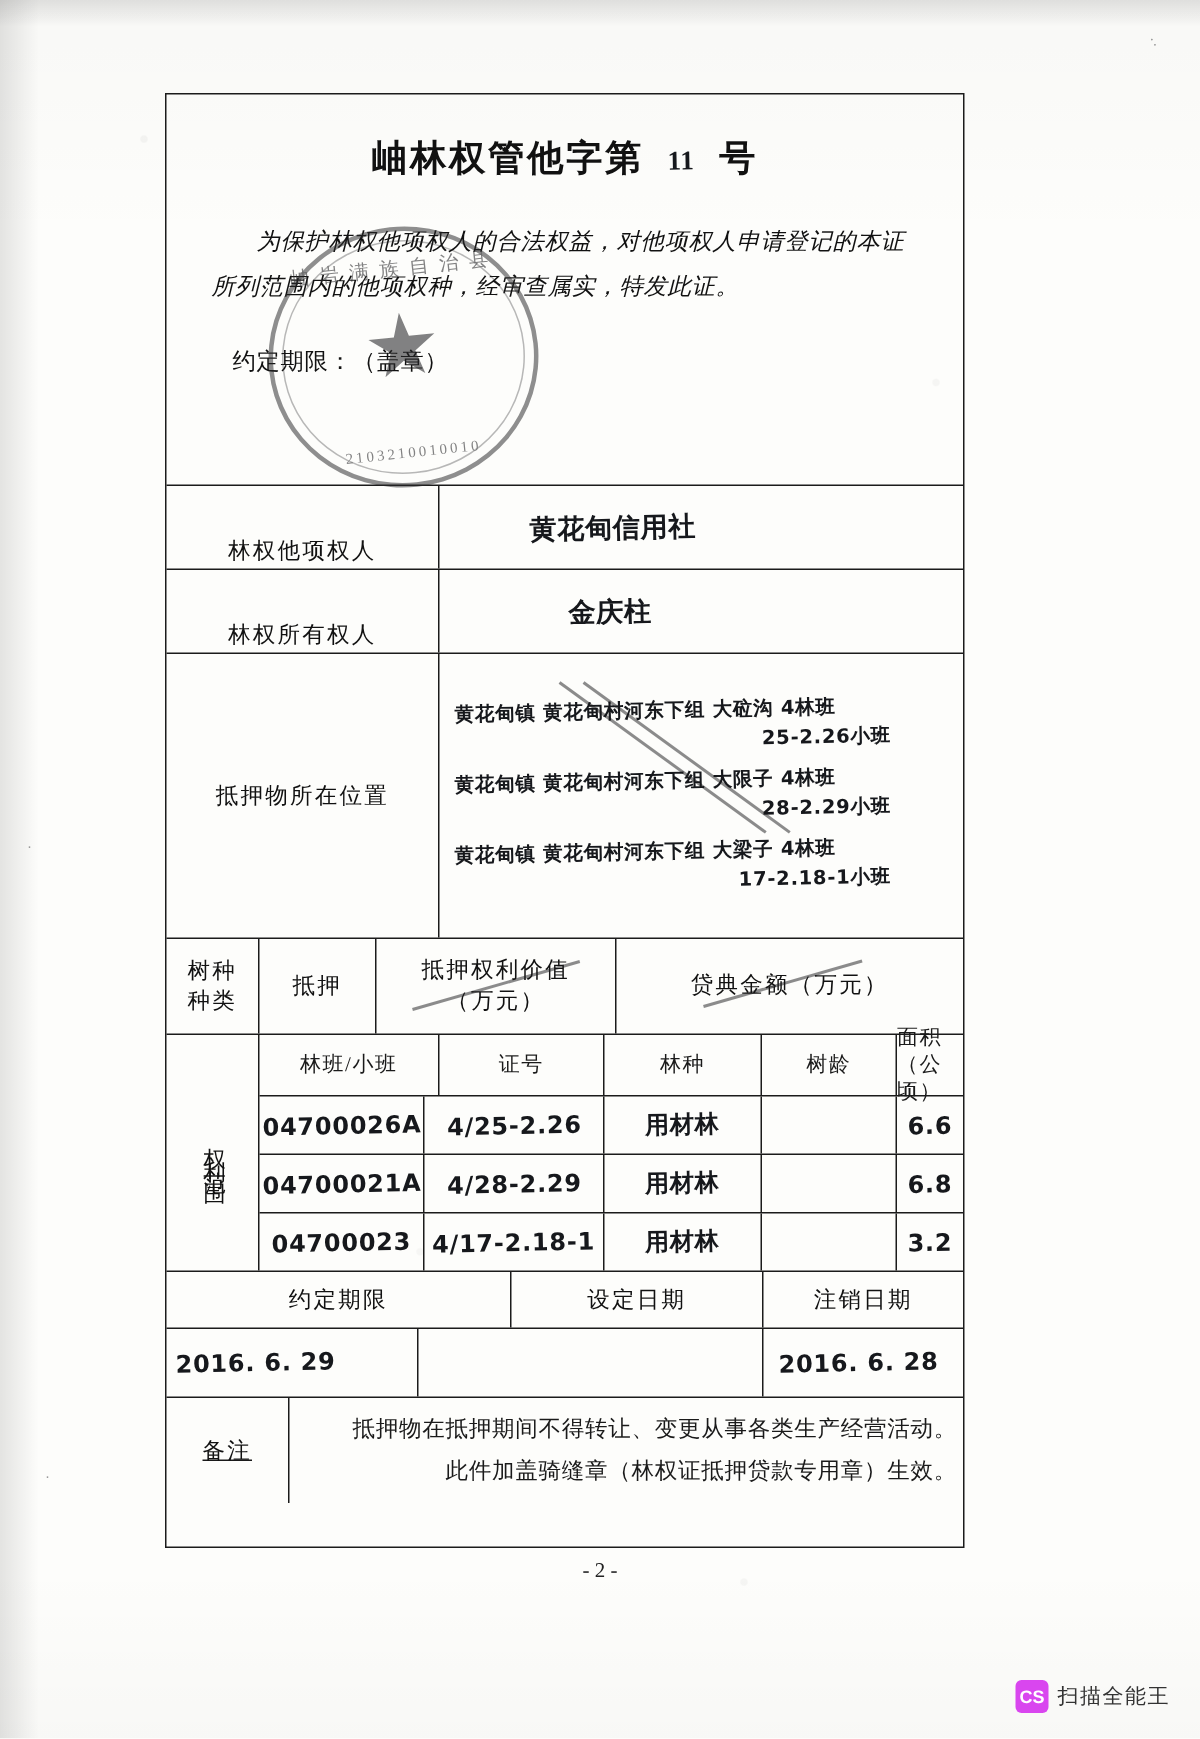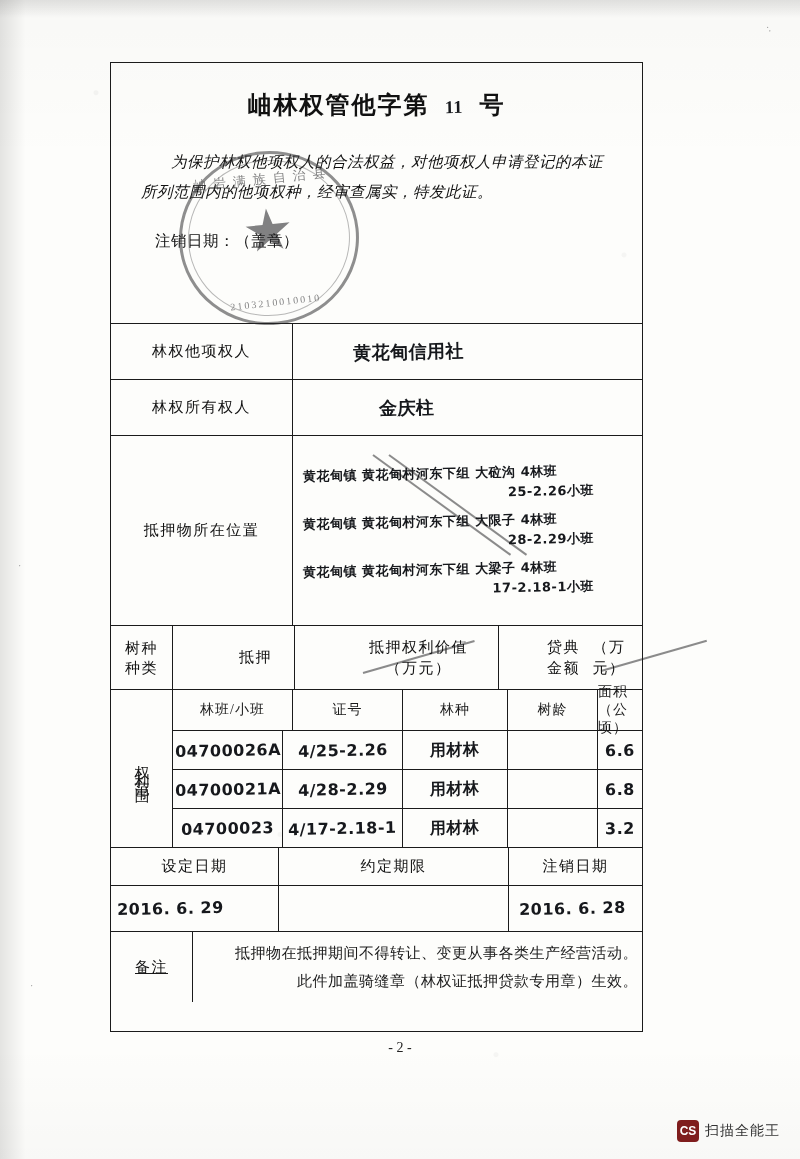--- a/index.html
+++ b/index.html
@@ -174,26 +174,26 @@
   .label-sm {
     font-size: 10.5px;
     letter-spacing: 0.5px;
     color: #111;
   }
 
   
   .r-holder { height: 56px; }
   .r-owner  { height: 56px; }
   .r-loc    { height: 190px; }
-  .r-kind   { height: 64px; gap: 44px; }
+  .r-kind   { height: 64px; }
   .r-dates  { height: 38px; }
   .r-datevals { height: 46px; }
   .r-remark { height: 70px; }
 
-  .c-label-1 { width: 182px; }
+  .c-label-1 { width: 182px; align-items: flex-end; }
   .c-val-1 { flex: 1; justify-content: flex-start; padding-left: 60px; }
 
   .loc-label {
     width: 182px;
     flex-direction: column;
     justify-content: center;
   }
   .loc-val {
     flex: 1;
     flex-direction: column;
@@ -291,21 +291,21 @@
     right: 14px;
     bottom: 14px;
     display: flex;
     align-items: center;
     gap: 6px;
     background: rgba(255,255,255,0.0);
     padding: 3px 6px;
   }
   .wm-badge {
     width: 22px; height: 22px;
-    background: #7f1d1d;
+    background: #d946ef;
     color: #fff;
     border-radius: 4px;
     font-size: 12px;
     font-weight: bold;
     display: flex; align-items: center; justify-content: center;
     font-family: "Liberation Sans", sans-serif;
   }
   .wm-text {
     font-size: 14px;
     color: #333;
@@ -337,21 +337,21 @@
   <div class="corner-mark lm">·</div>
   <div class="corner-mark lb">·</div>
 
   <div class="cert-frame">
 
     <div class="head-block">
       <div class="cert-title">
         <span>岫林权管他字第</span><span class="num hand hand-lg">11</span><span>号</span>
       </div>
       <div class="cert-body">为保护林权他项权人的合法权益，对他项权人申请登记的本证所列范围内的他项权种，经审查属实，特发此证。</div>
-      <div class="cert-issuer">注销日期：（盖章）</div>
+      <div class="cert-issuer">约定期限：（盖章）</div>
 
       <div class="seal">
         <div class="seal-arc-top">岫岩满族自治县</div>
         <div class="seal-star"></div>
         <div class="seal-arc-bottom">2103210010010</div>
       </div>
     </div>
 
     <div class="row r-holder">
       <div class="cell c-label-1">
@@ -474,25 +474,25 @@
               <span class="hand hand-md"></span>
             </div>
           <div class="rt-c w-area">
               <span class="hand hand-md">3.2</span>
             </div>
         </div>
       </div>
     </div>
 
     <div class="row r-dates dates-row">
+      <div class="cell d2">
+        <span class="label">约定期限</span>
+      </div>
       <div class="cell d1">
         <span class="label">设定日期</span>
-      </div>
-      <div class="cell d2">
-        <span class="label">约定期限</span>
       </div>
       <div class="cell d3">
         <span class="label">注销日期</span>
       </div>
     </div>
 
     <div class="row r-datevals dateval-row">
       <div class="cell dv1">
         <span class="hand hand-md">2016. 6. 29</span>
       </div>

